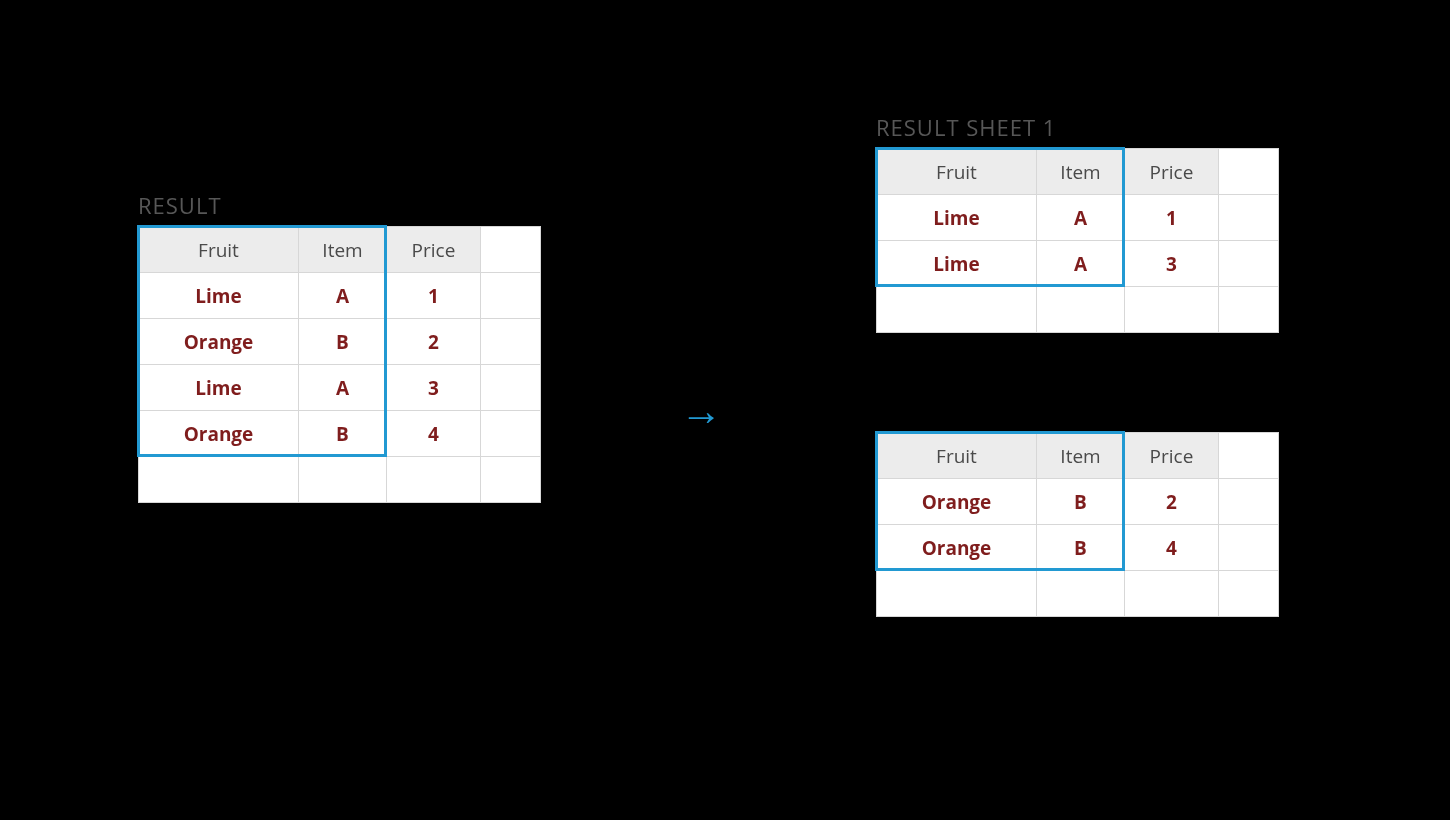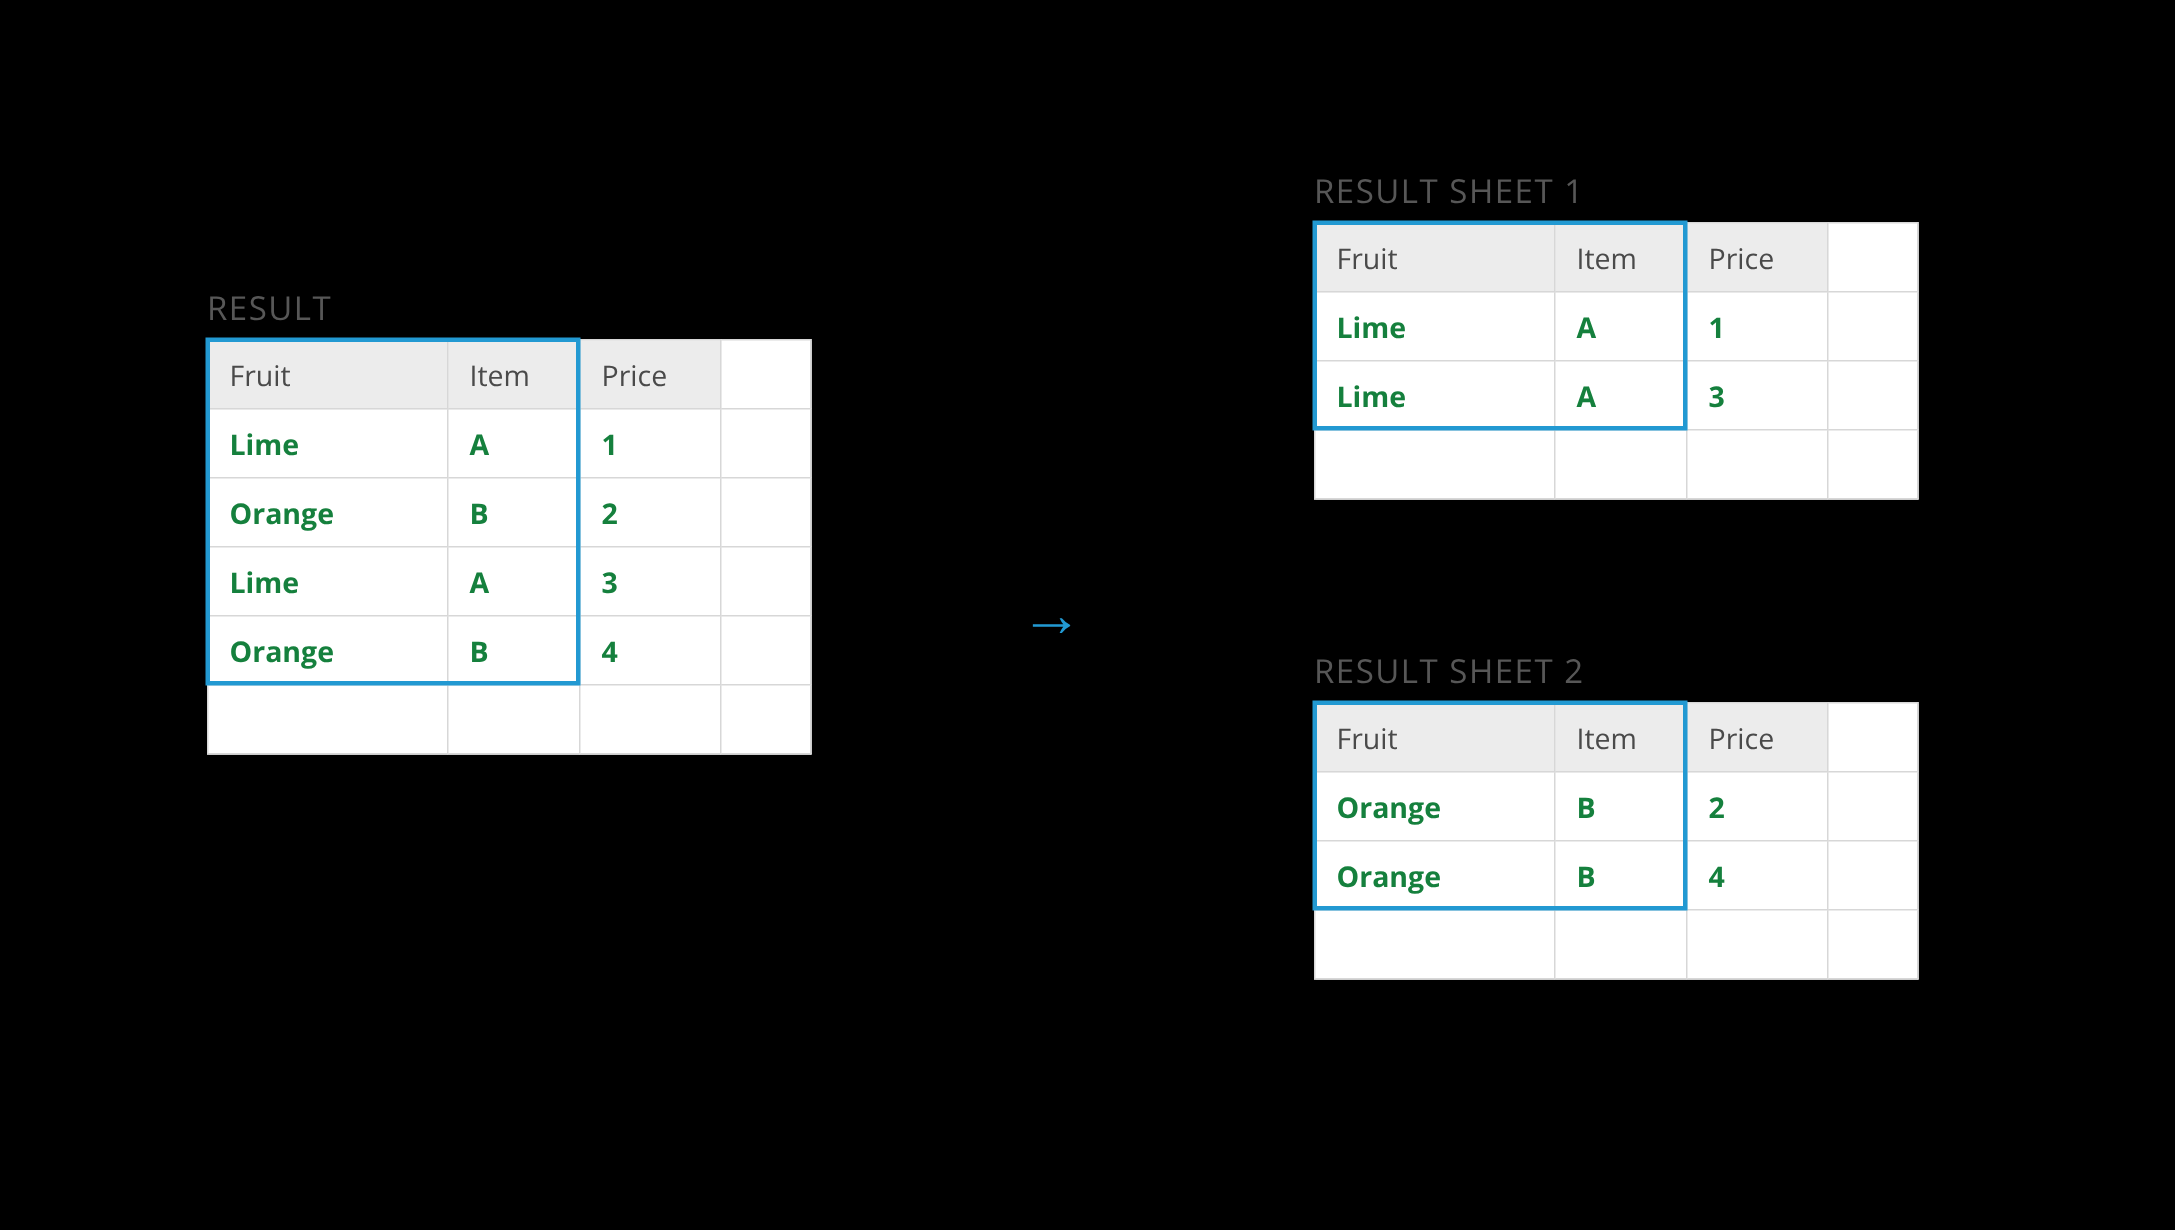--- a/index.html
+++ b/index.html
@@ -37,31 +37,31 @@
   table.grid {
     border-collapse: collapse;
     table-layout: fixed;
   }
   table.grid td, table.grid th {
     border: 1px solid #d7d7d7;
     height: 46px;
     padding: 0 14px;
     vertical-align: middle;
     font-size: 19px;
-    text-align: left;
+    text-align: center;
     background: #fff;
   }
   table.grid th {
     background: #ececec;
     font-weight: 400;
     color: #4a4a4a;
   }
   table.grid td.bold {
     font-weight: 700;
-    color: #15803d;
+    color: #7f1d1d;
   }
   
   table.grid td.blank {
     background: #fff;
   }
   .arrow {
     position: absolute;
     color: #2299d2;
     font-size: 42px;
     font-weight: 700;
@@ -168,21 +168,20 @@
         <td class="blank"></td>
         <td class="blank"></td>
       </tr>
     </tbody>
       </table>
     <div class="blue-box" style="left:-1px; top:-1px; width:250px; height:140px;"></div>
   </div>
 </div>
 
 <div class="panel" style="left:843px; top:432px;">
-  <div class="panel-title">RESULT SHEET 2</div>
   <div class="sheet" style="position:relative;">
     <table class="grid">
       <colgroup>
         <col class="c-fruit">
           <col class="c-item">
           <col class="c-price">
           <col class="c-tail">
       </colgroup>
       <tbody>
           <tr>

